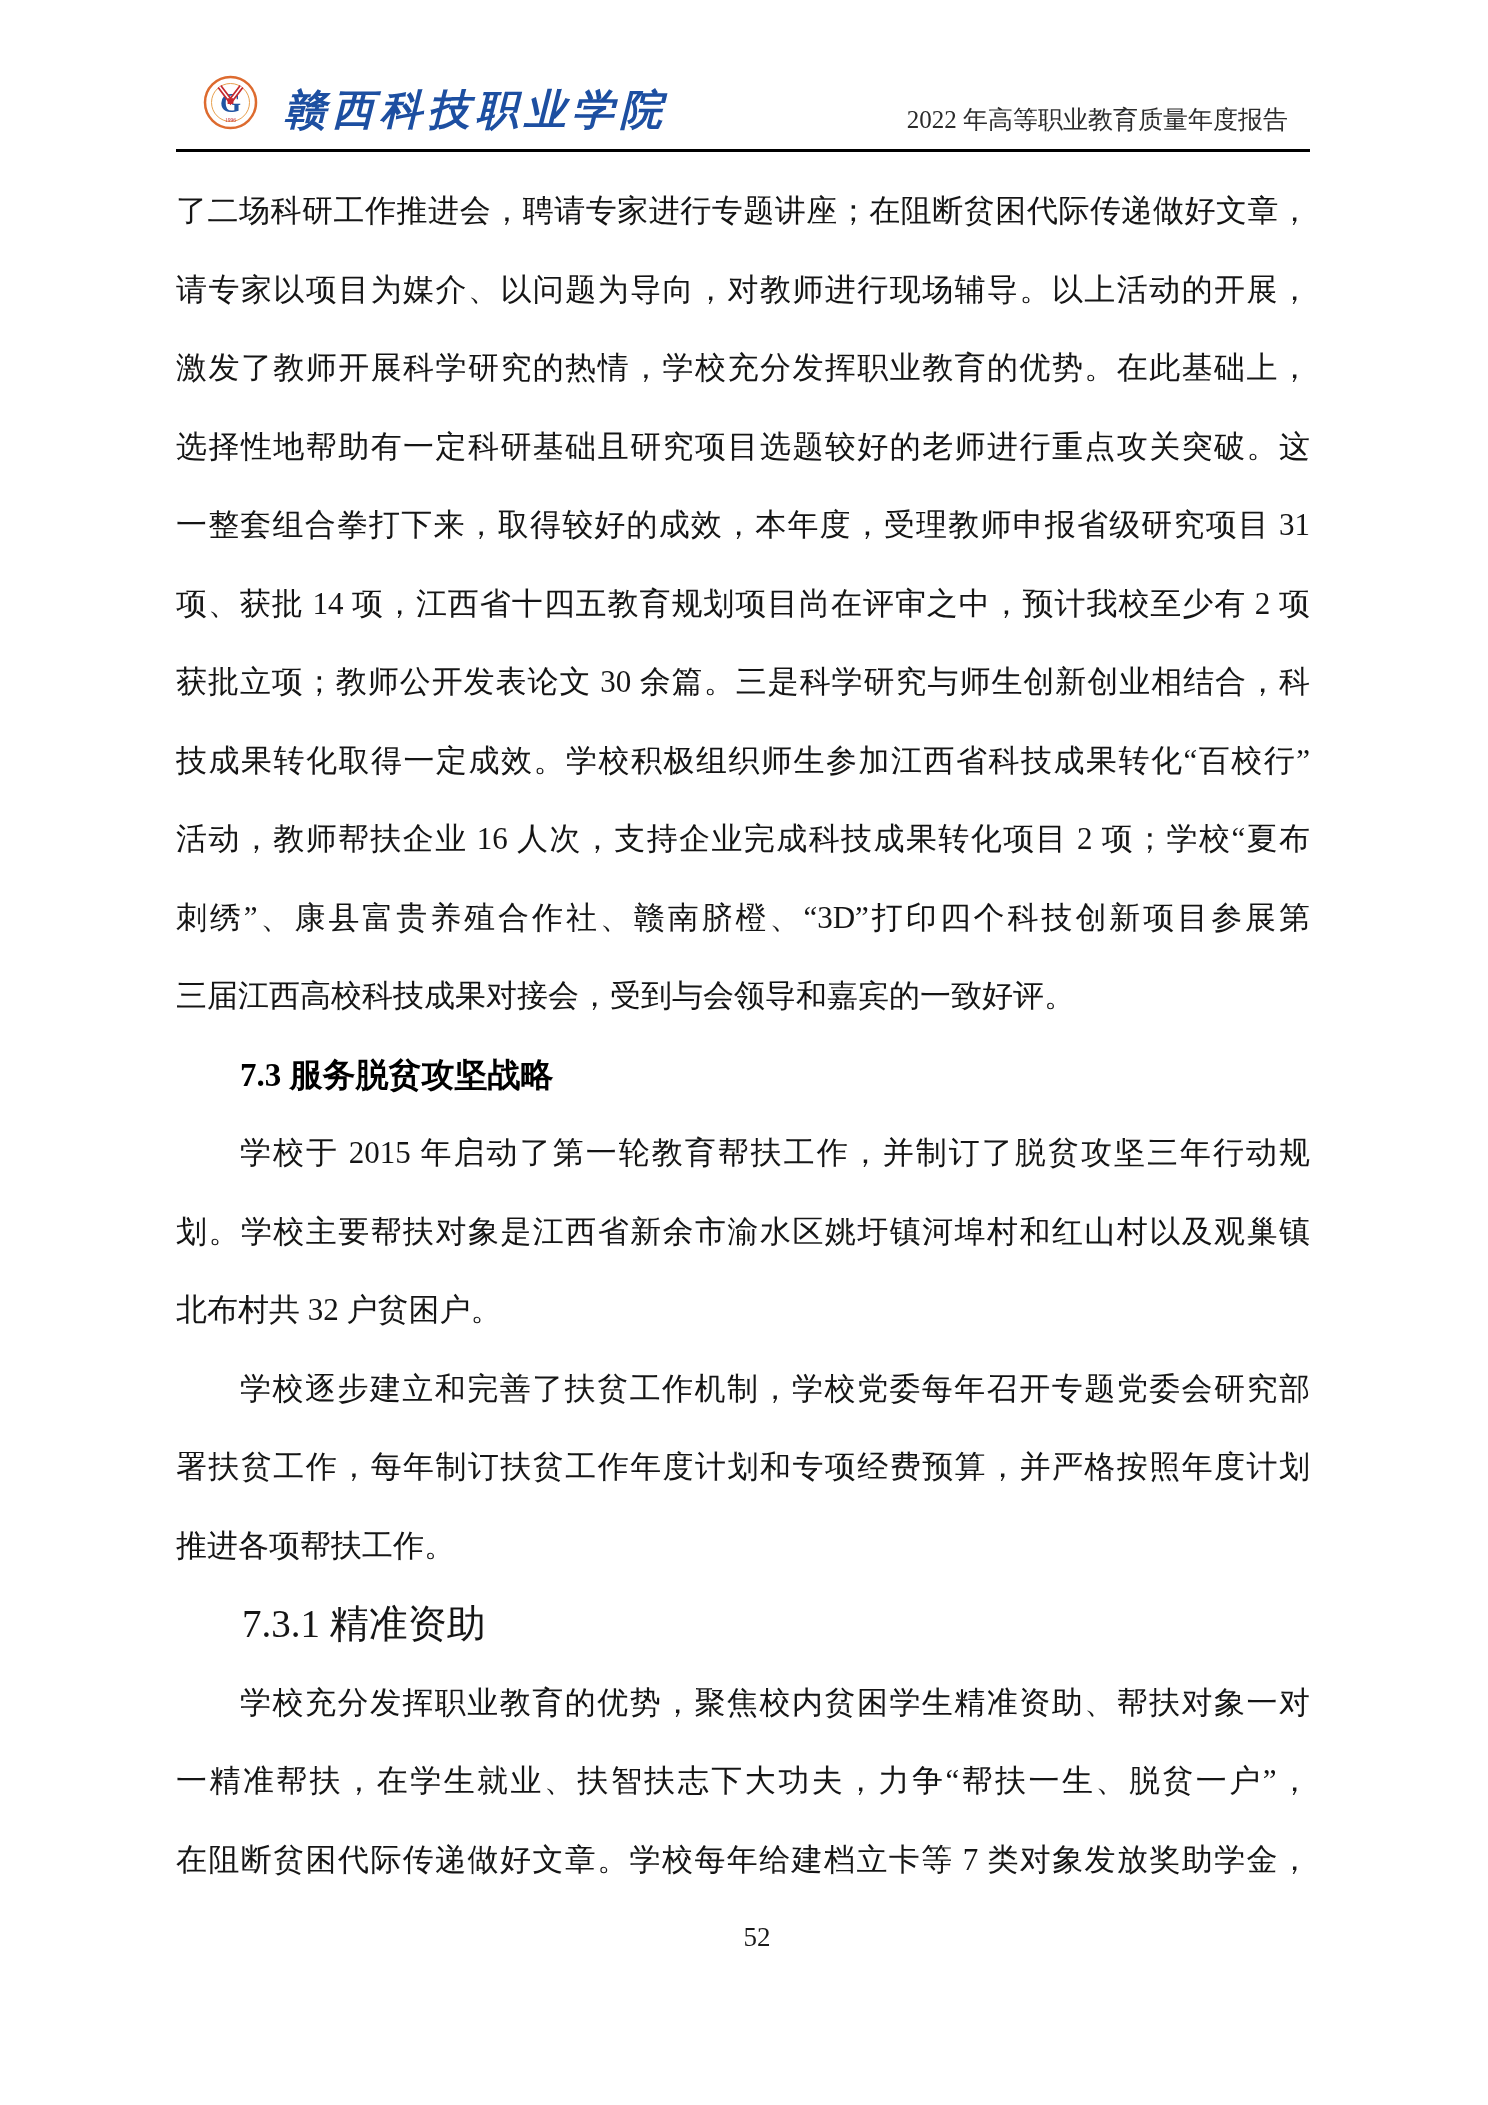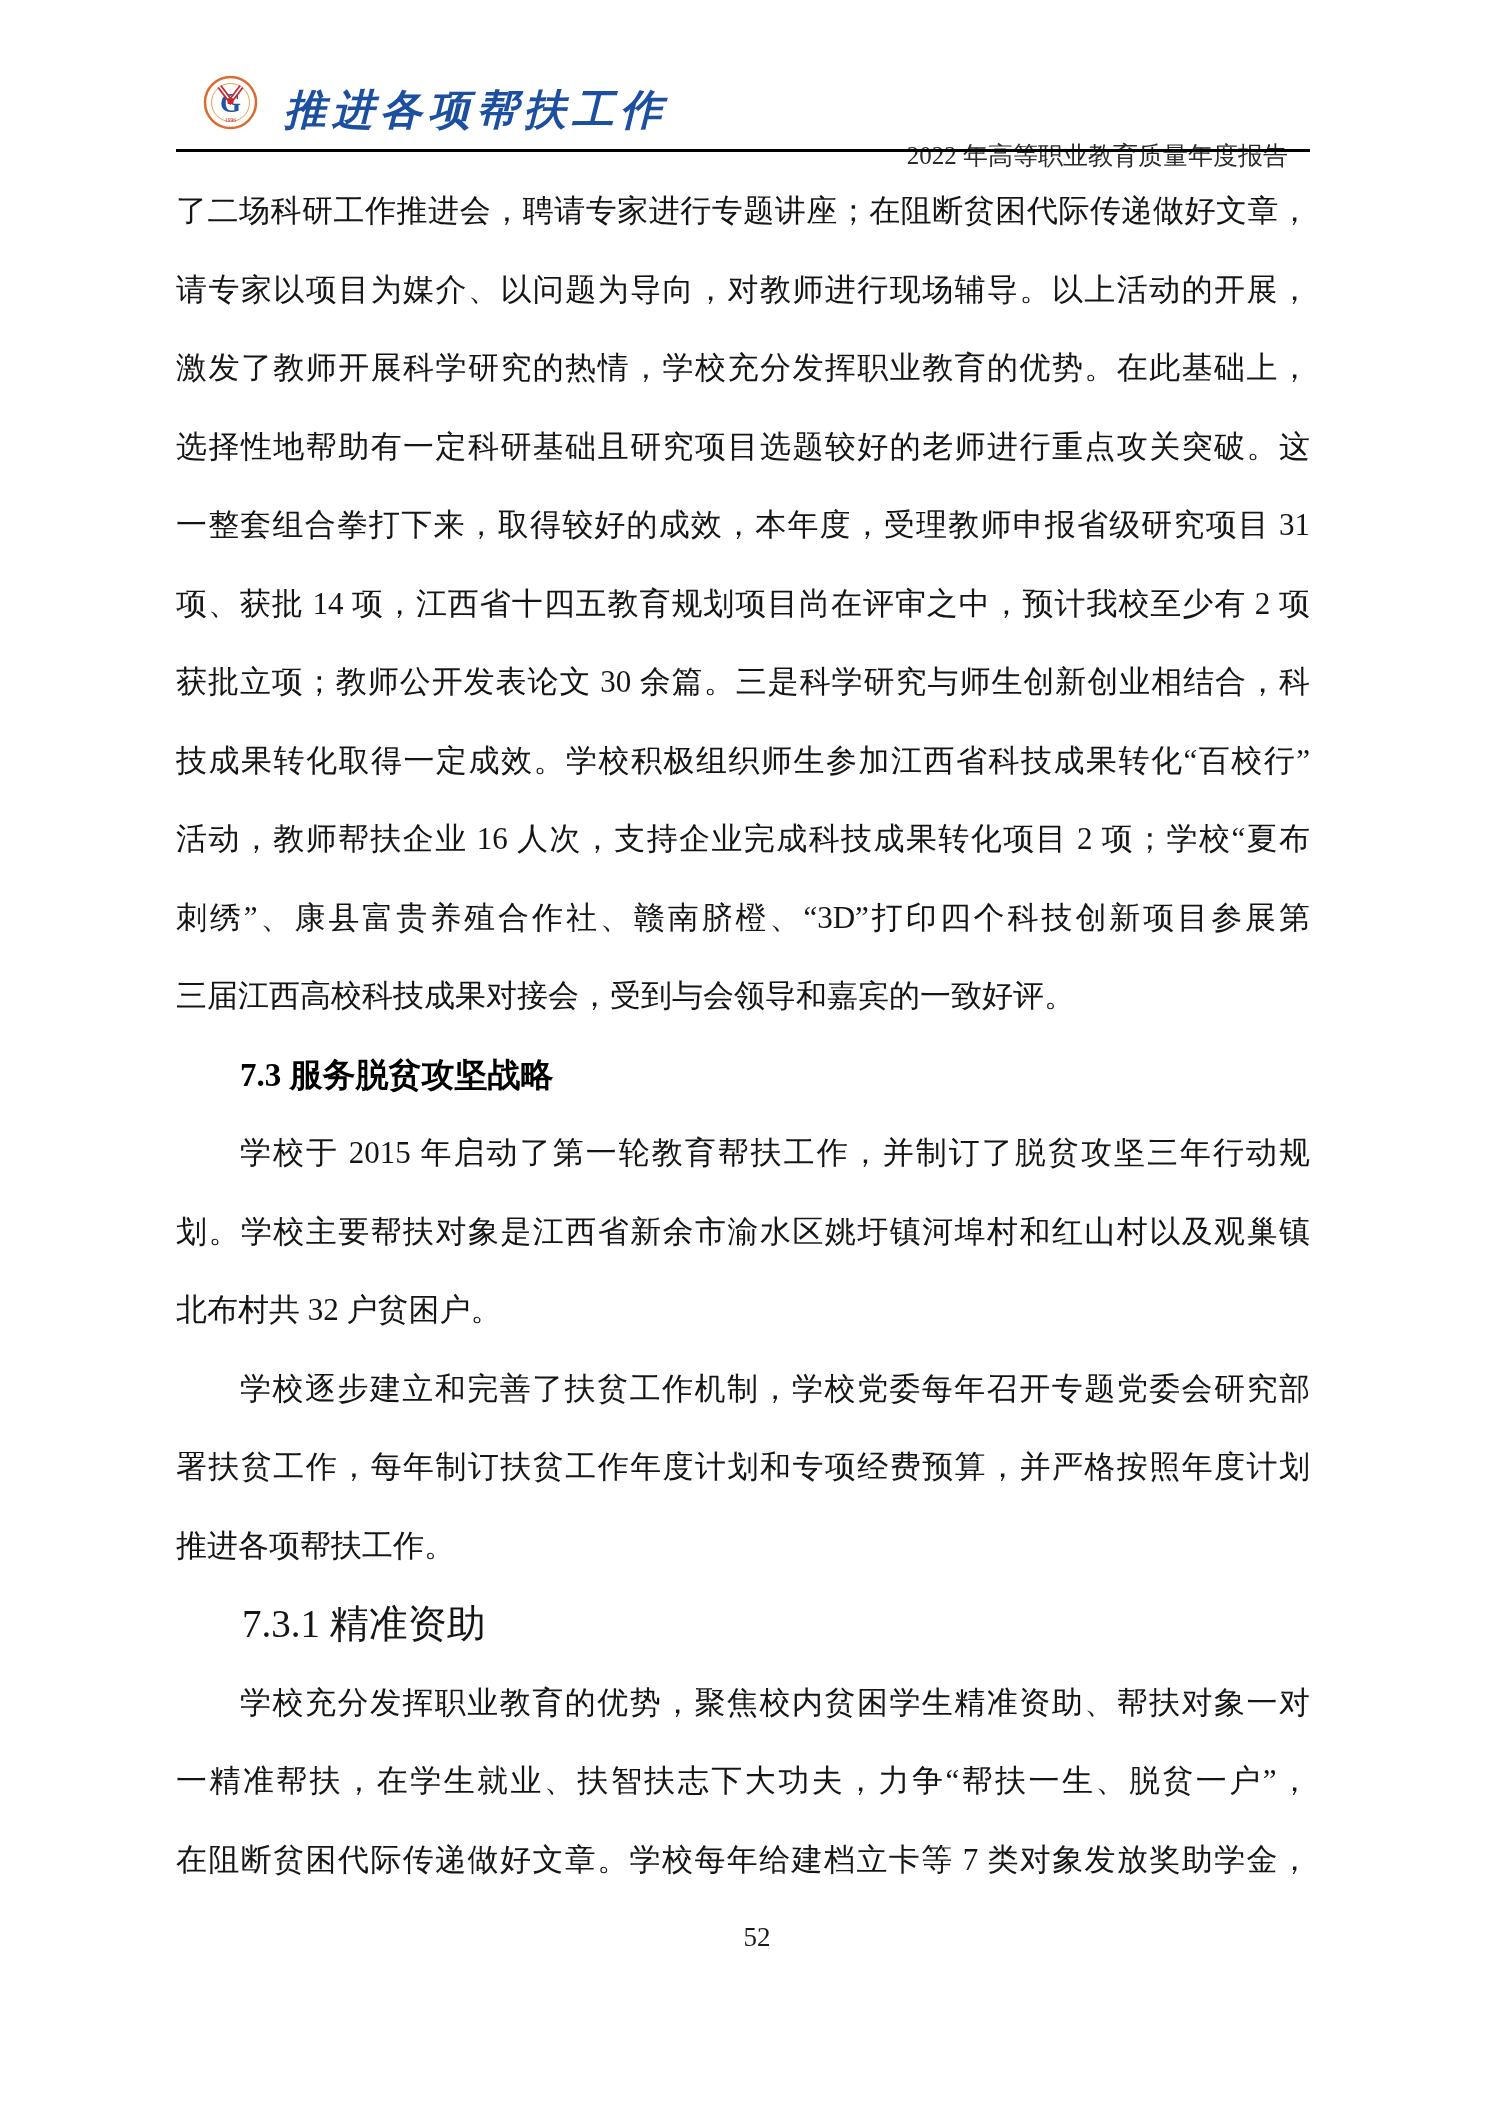--- a/index.html
+++ b/index.html
@@ -27,21 +27,20 @@
     letter-spacing: 6px;
     color: #1d4fa1;
     white-space: nowrap;
   }
   .report-title {
     position: absolute;
     right: 200px; top: 103px;
     font-size: 25px;
     color: #2b2b2b;
     white-space: nowrap;
-    margin-top: 36px;
   }
   .header-rule {
     position: absolute;
     left: 176px; top: 149px;
     width: 1134px; height: 3px;
     background: #000000;
   }
   
   .content {
     position: absolute;
@@ -91,21 +90,21 @@
     <svg width="55" height="55" viewBox="0 0 55 55">
       <circle cx="27.5" cy="27.5" r="25.5" fill="#ffffff" stroke="#dd6b2f" stroke-width="2.5"></circle>
       <circle cx="27.5" cy="27.5" r="19" fill="#ffffff" stroke="#e8a04e" stroke-width="1"></circle>
       <text x="27.5" y="37" font-size="27" font-weight="bold" fill="#2155a3" text-anchor="middle" font-family="Liberation Serif, DejaVu Serif, serif">G</text>
       <path d="M16.5 11.5 L27.5 26 L38.5 11.5" stroke="#c5282f" stroke-width="5" fill="none"></path>
       <path d="M16.5 11.5 L27.5 26 L38.5 11.5" stroke="#ffffff" stroke-width="1.5" fill="none"></path>
       <rect x="24.6" y="23.2" width="5.8" height="5.8" fill="#c5282f"></rect>
       <text x="27.5" y="46.5" font-size="5.5" fill="#c5282f" text-anchor="middle" font-family="Liberation Serif, DejaVu Serif, serif">1996</text>
     </svg>
   </div>
-  <div class="school-name">推进各项帮扶工作</div>
+  <div class="school-name">赣西科技职业学院</div>
   <div class="report-title">2022 年高等职业教育质量年度报告</div>
   <div class="header-rule"></div>
 
   <div class="content">
     <div class="ln jl">了二场科研工作推进会，聘请专家进行专题讲座；在阻断贫困代际传递做好文章，</div>
     <div class="ln jl">请专家以项目为媒介、以问题为导向，对教师进行现场辅导。以上活动的开展，</div>
     <div class="ln jl">激发了教师开展科学研究的热情，学校充分发挥职业教育的优势。在此基础上，</div>
     <div class="ln jl">选择性地帮助有一定科研基础且研究项目选题较好的老师进行重点攻关突破。这</div>
     <div class="ln jl">一整套组合拳打下来，取得较好的成效，本年度，受理教师申报省级研究项目 31</div>
     <div class="ln jl">项、获批 14 项，江西省十四五教育规划项目尚在评审之中，预计我校至少有 2 项</div>

